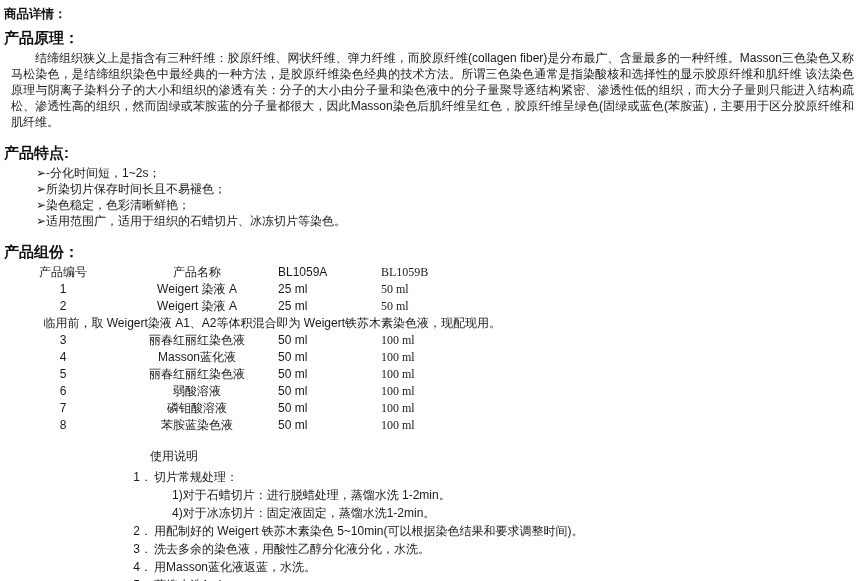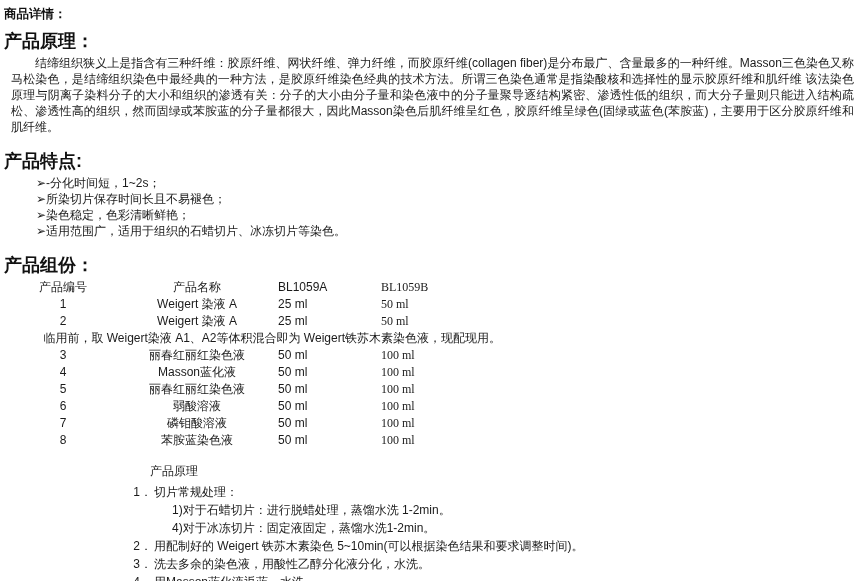--- a/index.html
+++ b/index.html
@@ -22,21 +22,21 @@
     padding: 0;
     box-sizing: border-box;
   }
   .sec-title {
     font-size: 12.5px;
     font-weight: bold;
     color: #111;
     margin: 6px 0 0 4px;
   }
   .sub-title {
-    font-size: 18px;
+    font-size: 15px;
     font-weight: bold;
     color: #111;
     margin: 6px 0 2px 4px;
   }
   .para {
     margin: 0 6px 0 11px;
     line-height: 16px;
     font-size: 12px;
     text-align: justify;
     text-indent: 24px;
@@ -197,21 +197,21 @@
       </tr>
       <tr>
         <td class="c-no">8</td>
         <td class="c-name">苯胺蓝染色液</td>
         <td class="c-a">50 ml</td>
         <td class="c-b">100 ml</td>
       </tr>
     </tbody>
   </table>
 
-  <div class="usage-title">产品原理</div>
+  <div class="usage-title">使用说明</div>
 
   <ol class="steps">
     <li>
       <span class="num">1．</span>
       <span>切片常规处理：</span>
       <div class="substep">1)对于石蜡切片：进行脱蜡处理，蒸馏水洗 1-2min。</div>
       <div class="substep">4)对于冰冻切片：固定液固定，蒸馏水洗1-2min。</div>
     </li>
     <li>
       <span class="num">2．</span>

